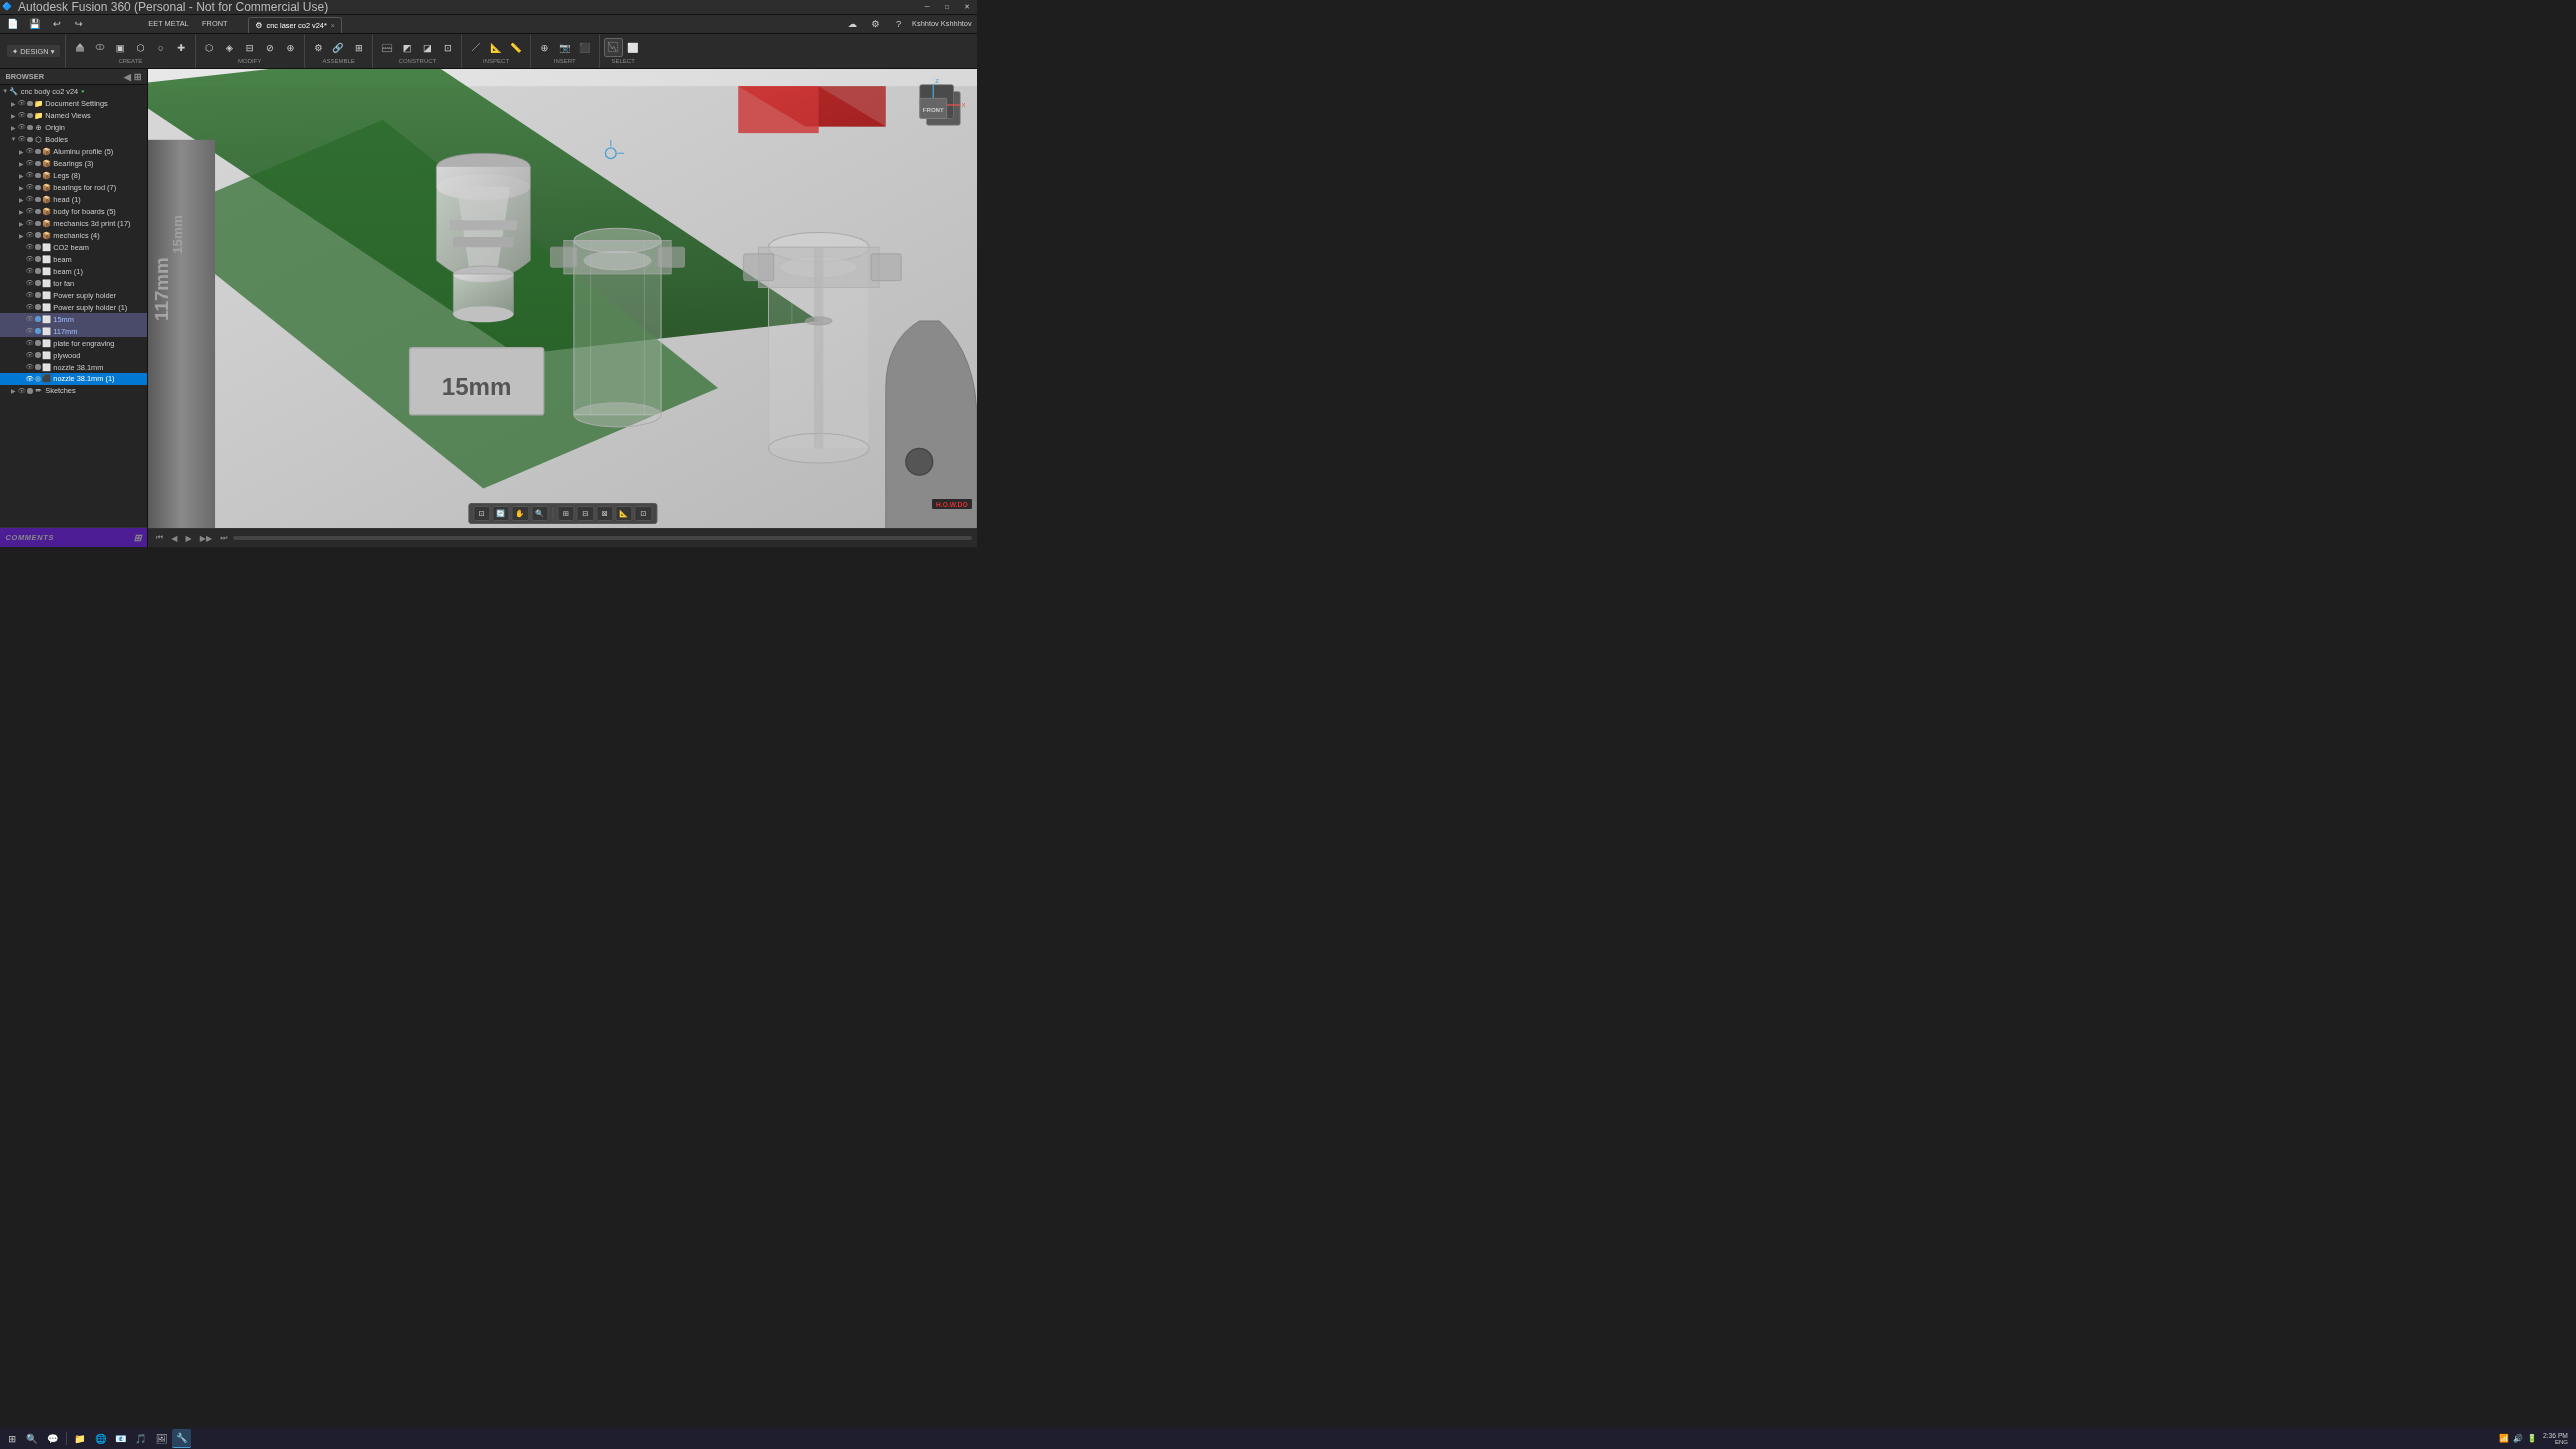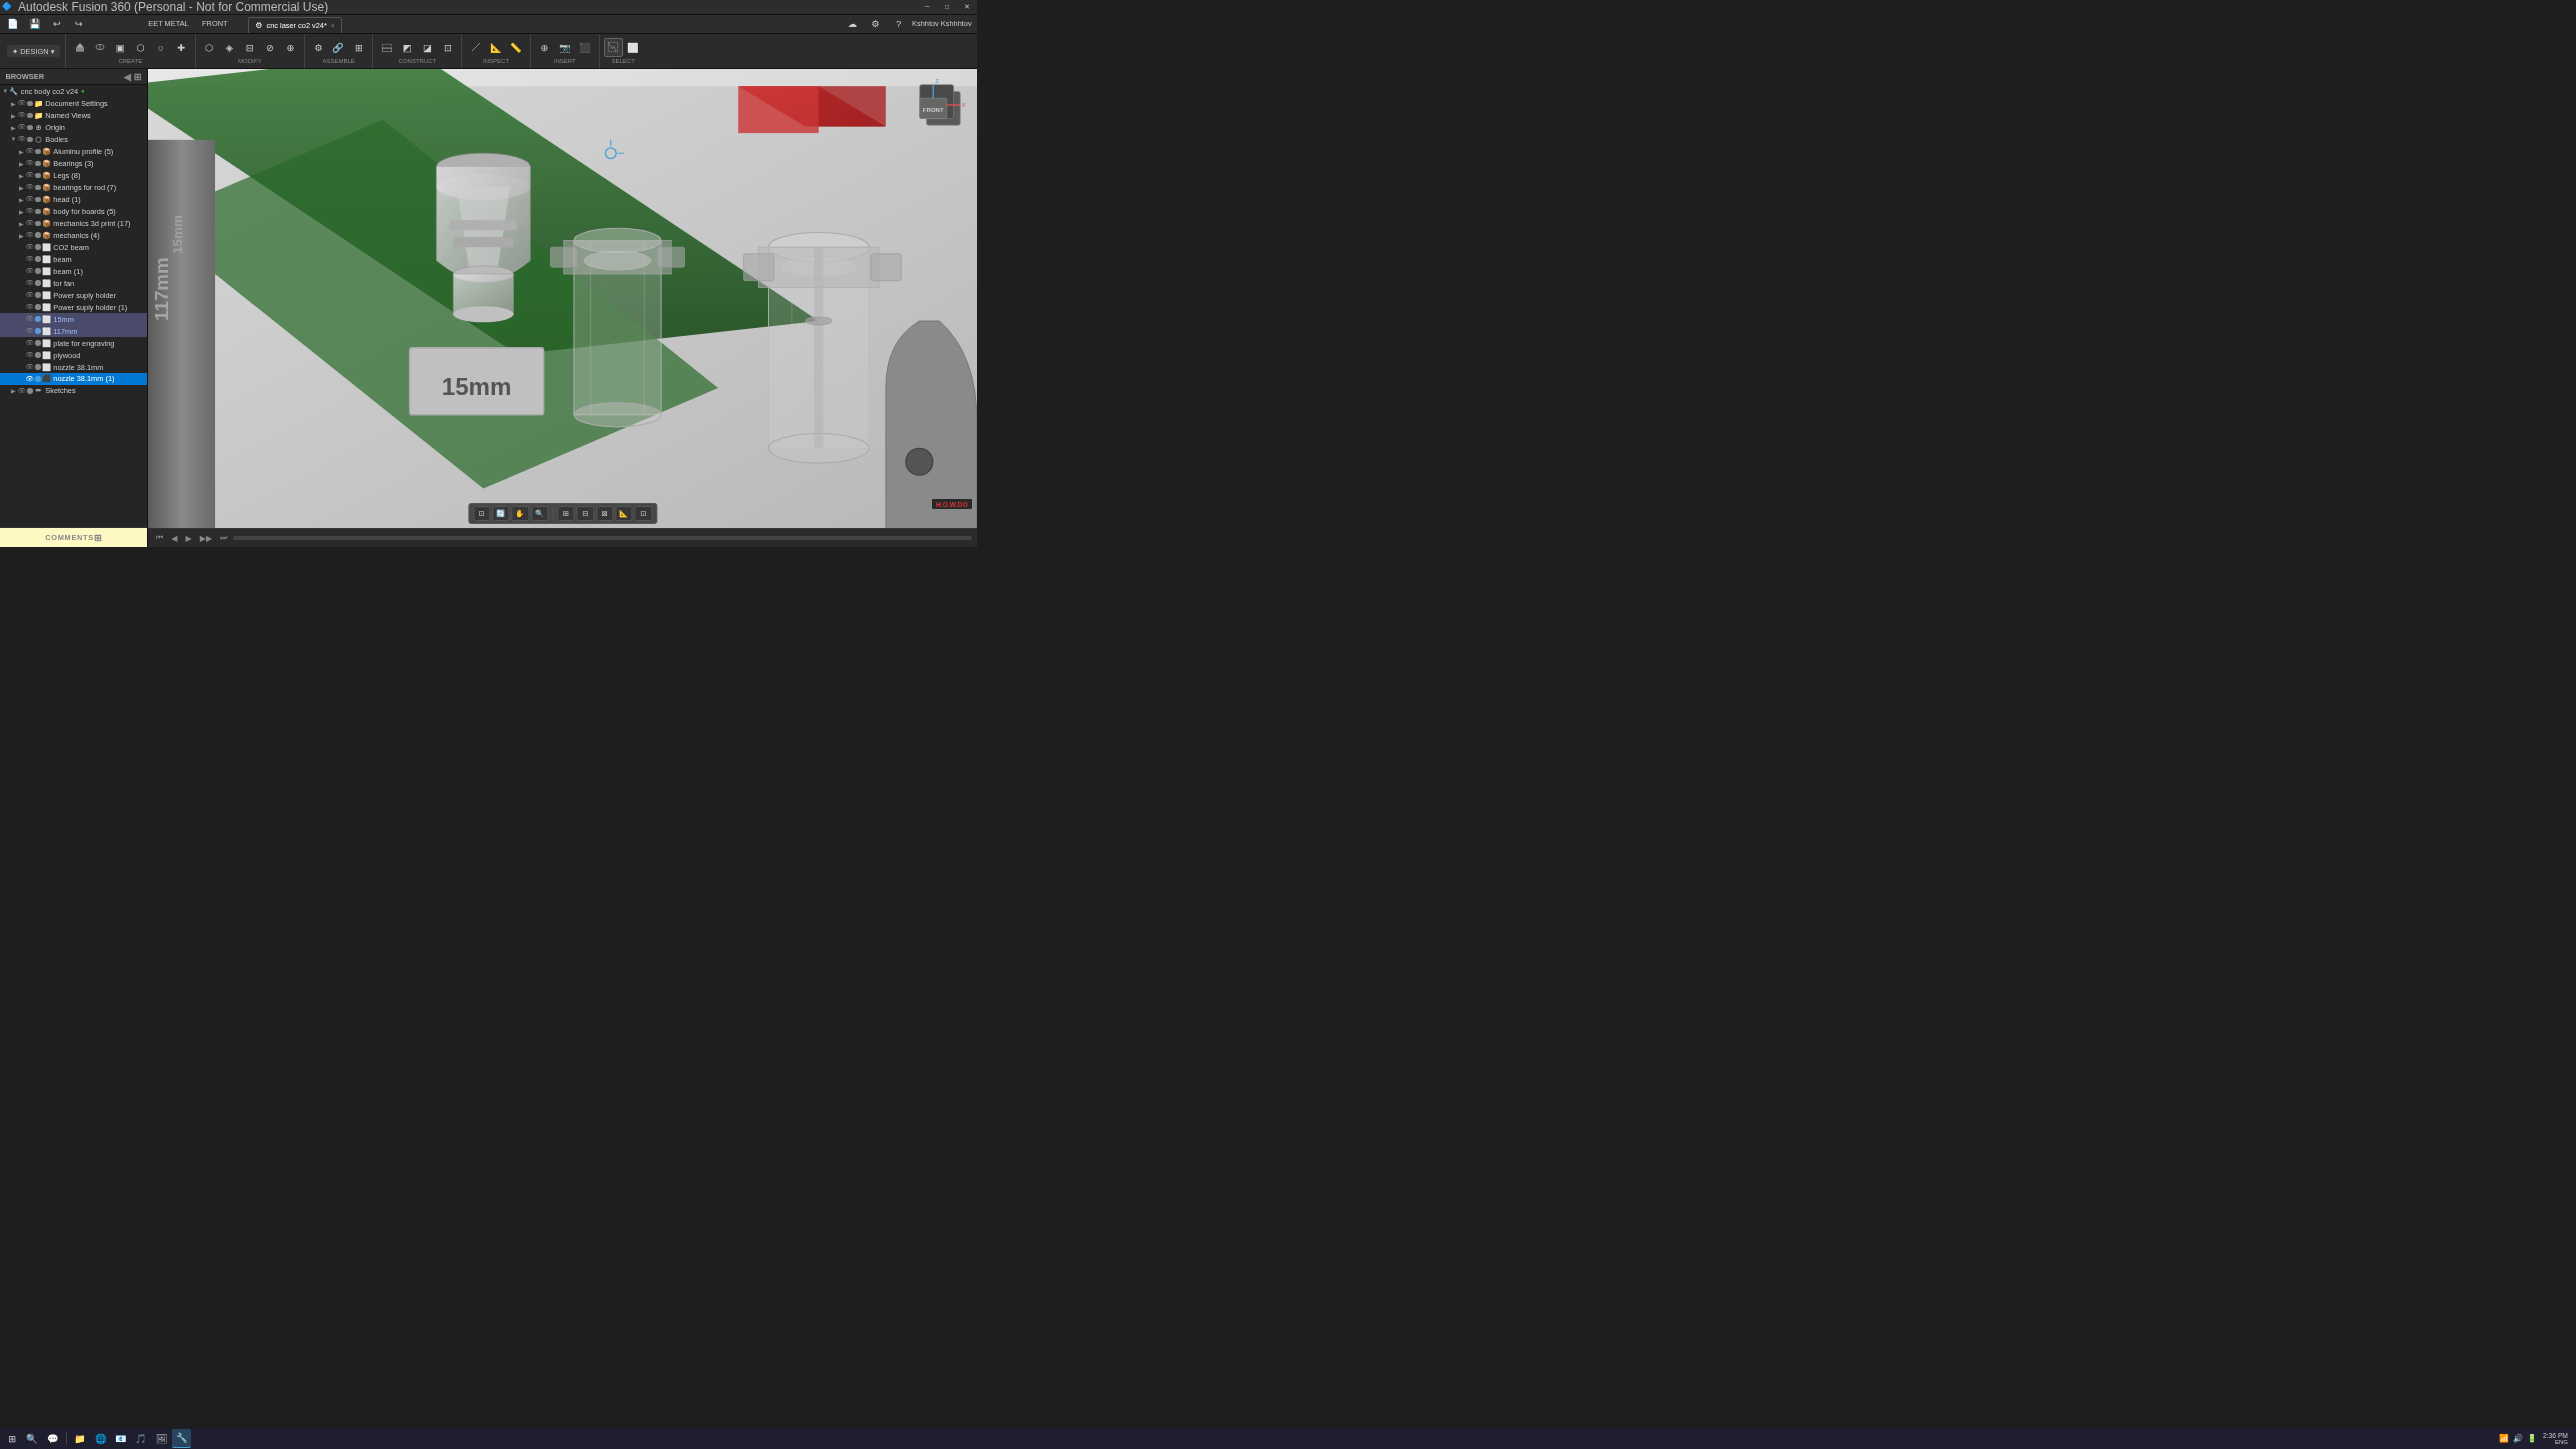--- a/index.html
+++ b/index.html
@@ -53,21 +53,21 @@
     .eye-icon { color: #888; margin-right: 1.3px; font-size: 6.7px; }
 
     
     #viewport { flex: 1; background: linear-gradient(135deg, #e8e8e8 0%, #d0d0d0 100%); position: relative; overflow: hidden; }
 
     
     #viewport-controls { position: absolute; bottom: 27px; left: 50%; transform: translateX(-50%); display: flex; gap: 2.7px; align-items: center; }
     .vc-btn { background: rgba(50,50,50,0.8); border: 0.7px solid #555; border-radius: 2px; color: #ccc; width: 17.4px; height: 14.8px; display: flex; align-items: center; justify-content: center; font-size: 7.4px; cursor: pointer; }
 
     
-    #comments-panel { height: 20px; background: #fef9c3; border-top: 0.7px solid #333; display: flex; align-items: center; padding: 0 5.4px; justify-content: center; }
+    #comments-panel { height: 20px; background: #4c1d95; border-top: 0.7px solid #333; display: flex; align-items: center; padding: 0 5.4px; justify-content: space-between; font-style: italic; }
     #comments-panel span { font-size: 7.4px; color: #888; font-weight: bold; }
 
     
     #timeline { height: 19px; background: #2a2a2a; border-top: 0.7px solid #333; display: flex; align-items: center; padding: 0 5.4px; gap: 2.7px; }
     .tl-btn { color: #888; font-size: 8px; cursor: pointer; padding: 1.3px 2.7px; }
     .tl-track { flex: 1; height: 4px; background: #444; border-radius: 2px; position: relative; }
 
     
     #scene-svg { width: 100%; height: 100%; }
 

